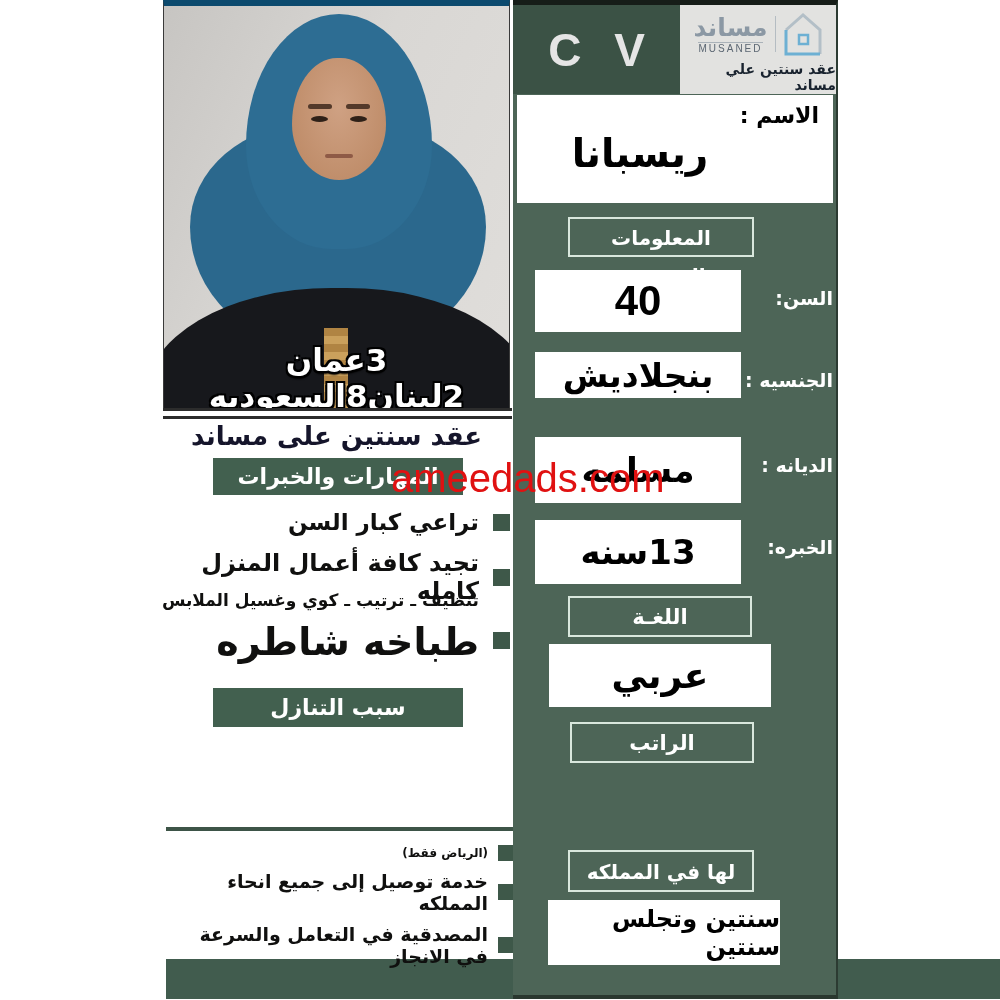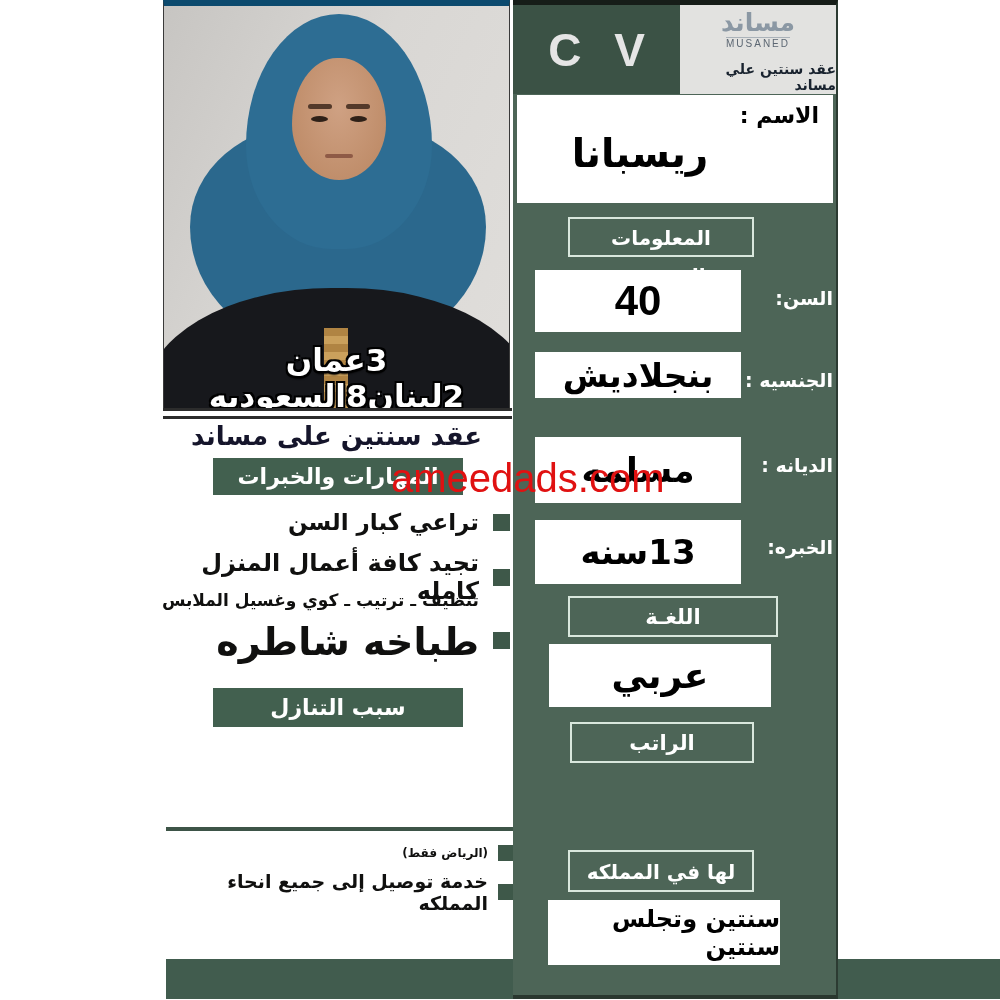--- a/index.html
+++ b/index.html
@@ -62,21 +62,21 @@
   #footer-bar{left:166px;top:959px;width:834px;height:40px;background:#415c4e;}
 
   
   #panel{left:513px;top:0;width:325px;height:999px;background:#4d6557;
          border-top:5px solid #161d18;border-right:2px solid #2c3b32;border-bottom:4px solid #2a382f;}
   #panel-header{position:absolute;left:0;top:0;width:100%;height:89px;display:flex;}
   #cv-block{width:167px;height:100%;background:#3b5245;display:flex;align-items:center;justify-content:center;}
   #cv-title{color:#e5e5e5;font-weight:700;font-size:46px;letter-spacing:10px;
          font-family:"Liberation Sans",sans-serif;padding-left:10px;}
   #logo-box{flex:1;height:100%;background:#e2e2e0;display:flex;flex-direction:column;align-items:center;}
-  #logo-row{display:flex;direction:ltr;align-items:center;gap:7px;margin-top:5px;height:48px;flex-direction:column;}
+  #logo-row{display:flex;direction:ltr;align-items:center;gap:7px;margin-top:5px;height:48px;}
   #logo-text-col{display:flex;flex-direction:column;align-items:center;line-height:1;}
   #logo-arabic{font-size:25px;font-weight:700;color:#8b98a4;direction:rtl;}
   #logo-latin{font-size:10px;letter-spacing:2px;color:#5b6672;font-family:"Liberation Sans",sans-serif;
          border-top:1px solid #aab2b9;margin-top:2px;padding-top:1px;}
   #logo-divider{width:1px;height:36px;background:#b4bcc2;}
   #logo-slogan{font-size:14px;font-weight:700;color:#18222e;direction:rtl;margin-top:3px;}
 
   #name-box{left:517px;top:95px;width:316px;height:108px;background:#ffffff;}
   #name-label{position:absolute;top:8px;right:14px;font-size:22px;font-weight:700;color:#000;direction:rtl;}
   #name-value{position:absolute;top:36px;left:0;right:70px;text-align:center;
@@ -88,21 +88,21 @@
 
   .value-box{left:535px;width:206px;background:#ffffff;display:flex;align-items:center;justify-content:center;
          font-weight:700;color:#000;direction:rtl;}
   .row-label{color:#ffffff;font-weight:700;font-size:19px;direction:rtl;text-align:right;right:167px;width:110px;}
   #vbox-0{top:270px;height:62px;font-size:42px;font-family:"Liberation Sans","DejaVu Sans",sans-serif;}
   #vbox-1{top:352px;height:46px;font-size:33px;}
   #vbox-2{top:437px;height:66px;font-size:34px;}
   #vbox-3{top:520px;height:64px;font-size:34px;}
   #label-0{top:287px;} #label-1{top:369px;} #label-2{top:454px;} #label-3{top:536px;}
 
-  #lang-badge{left:568px;top:596px;width:210px;height:41px;font-size:21px;line-height:39px;}
+  #lang-badge{left:568px;top:596px;width:184px;height:41px;font-size:21px;line-height:39px;}
   #lang-box{left:549px;top:644px;width:222px;height:63px;font-size:36px;}
   #salary-badge{left:570px;top:722px;width:184px;height:41px;font-size:21px;line-height:39px;}
   #salary-box{left:549px;top:770px;width:223px;height:67px;font-size:38px;}
   #kingdom-badge{left:568px;top:850px;width:186px;height:42px;font-size:20px;line-height:40px;}
   #kingdom-box{left:548px;top:900px;width:232px;height:65px;font-size:24px;}
 
   #watermark{left:391px;top:456px;color:#e01111;font-size:40px;font-weight:400;
          font-family:"Liberation Sans",sans-serif;z-index:50;}
 </style>
 </head>
@@ -154,20 +154,24 @@
 
 
   <div class="abs" id="services-box">
     <div class="service-row">
       <span class="bullet"></span>
       <span class="service-small">(الرياض فقط)</span>
     </div>
     <div class="service-row">
       <span class="bullet"></span>
       <span>خدمة توصيل إلى جميع انحاء المملكه</span>
+    </div>
+    <div class="service-row">
+      <span class="bullet"></span>
+      <span>المصدقية في التعامل والسرعة في الانجاز</span>
     </div>
   </div>
 
   <div class="abs" id="panel">
     <div id="panel-header">
       <div id="cv-block">
         <span id="cv-title">C V</span>
       </div>
       <div id="logo-box">
         <div id="logo-row">

